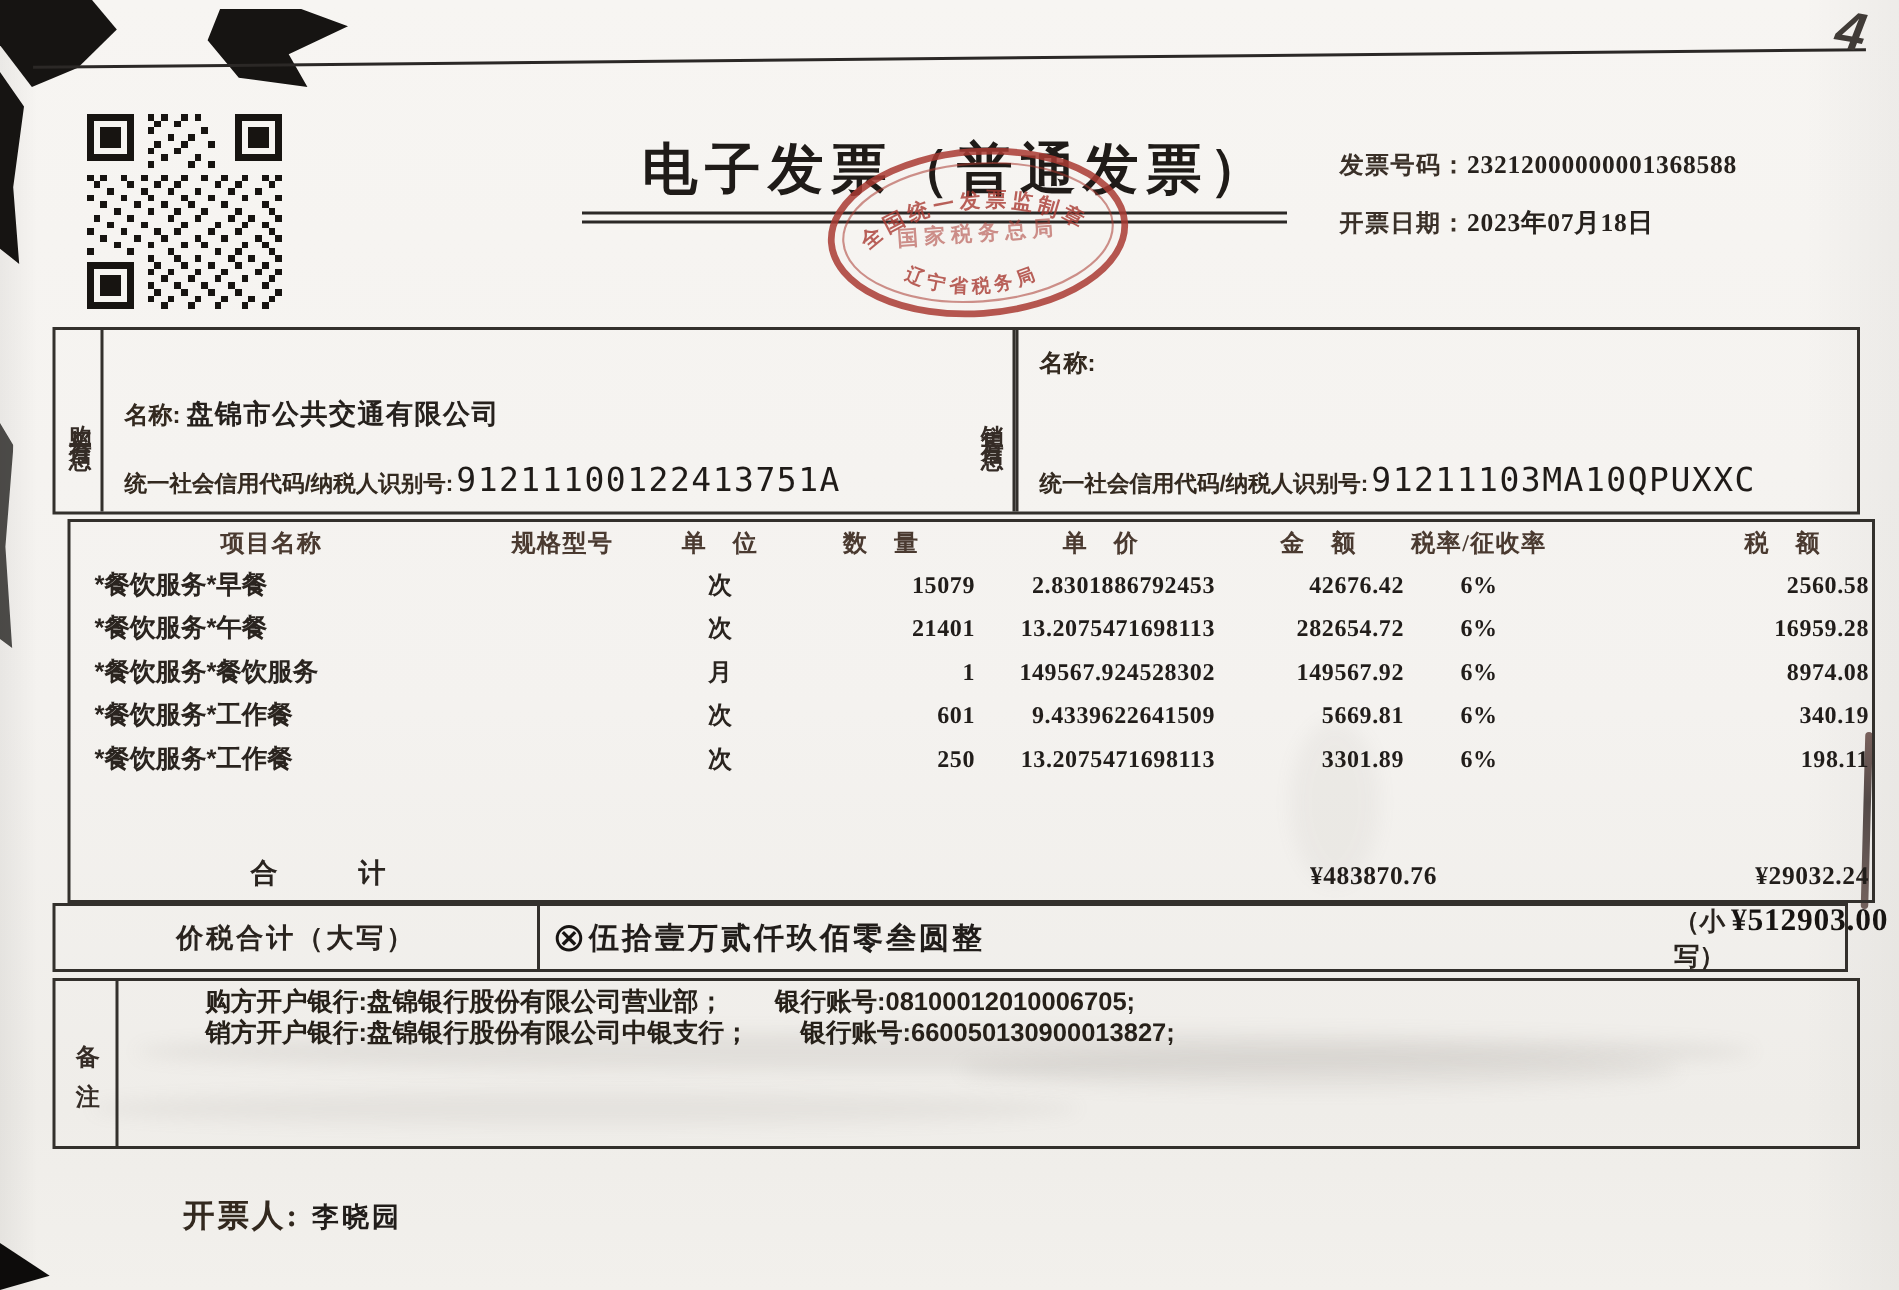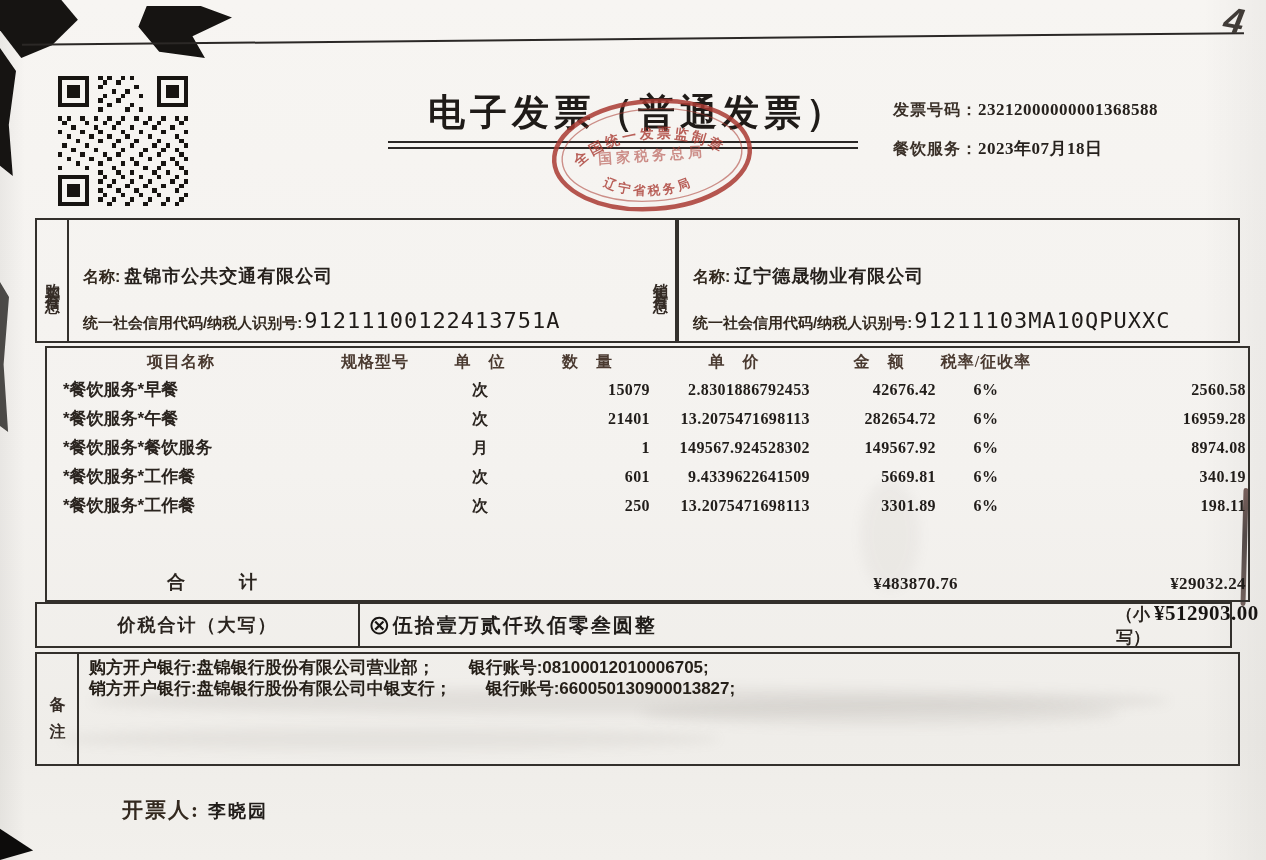--- a/index.html
+++ b/index.html
@@ -121,21 +121,21 @@
   .figures { font-size:21px; font-weight:700; color:#171412; letter-spacing:.5px;
     font-family:"Liberation Serif", serif; margin-left:4px; }
 
   
   .remarks-box { left:35px; top:652px; width:1205px; height:114px;
     border:2px solid #33302c; display:flex; }
   .remarks-label { width:42px; border-right:2px solid #33302c; display:flex;
     flex-direction:column; align-items:center; justify-content:space-around;
     padding:10px 0; font-size:16px; font-weight:700; color:#352c26;
     writing-mode:vertical-lr; text-orientation:upright; letter-spacing:26px; }
-  .remarks-content { flex:1; padding:3px 14px 0 10px; }
+  .remarks-content { flex:1; padding:3px 14px 0 10px;margin-left:48px; }
   .remark-line { font-size:17px; font-weight:700; color:#262019; line-height:21px;
     white-space:nowrap; }
 
   
   .issuer-line { left:122px; top:796px; display:flex; align-items:baseline; }
   .issuer-label { font-size:21px; font-weight:700; color:#33291f;
     font-family:"Liberation Serif", serif; letter-spacing:2px; }
   .issuer-name { font-size:18px; font-weight:700; color:#211d1a; margin-left:8px;
     letter-spacing:2px; }
 </style>
@@ -191,59 +191,59 @@
     <textPath href="#sealBottom" startOffset="14%">辽宁省税务局</textPath>
   </text>
 </svg>
 
 <div class="abs meta">
   <div class="meta-line">
     <span class="meta-label">发票号码：</span>
     <span class="meta-value">23212000000001368588</span>
   </div>
   <div class="meta-line">
-    <span class="meta-label">餐饮服务：</span>
+    <span class="meta-label">开票日期：</span>
     <span class="meta-value">2023年07月18日</span>
   </div>
 </div>
 
 <div class="abs party-box">
   <div class="vlabel">购买方信息</div>
   <div class="party-col">
     <div class="pline">
       <span class="plabel">名称:</span>
       <span class="pname">盘锦市公共交通有限公司</span>
     </div>
     <div class="pline">
       <span class="ptax-label">统一社会信用代码/纳税人识别号:</span>
       <span class="ptax">91211100122413751A</span>
     </div>
   </div>
   <div class="vlabel">销售方信息</div>
   <div class="party-col seller-col">
     <div class="pline">
       <span class="plabel">名称:</span>
-      <span class="pname">辽宁德晟物业有限公司</span>
     </div>
     <div class="pline">
       <span class="ptax-label">统一社会信用代码/纳税人识别号:</span>
       <span class="ptax">91211103MA10QPUXXC</span>
     </div>
   </div>
 </div>
 
 <div class="abs items-box">
   <div class="irow ihead">
     <div>项目名称</div>
     <div>规格型号</div>
     <div>单　位</div>
     <div>数　量</div>
     <div>单　价</div>
     <div>金　额</div>
     <div>税率/征收率</div>
+    <div class="h-tax">税　额</div>
   </div>
   <div class="ibody">
     <div class="irow">
       <div class="c-name">*餐饮服务*早餐</div>
       <div></div>
       <div class="c-unit">次</div>
       <div class="c-qty num">15079</div>
       <div class="c-price num">2.8301886792453</div>
       <div class="c-amount num">42676.42</div>
       <div class="c-rate num">6%</div>

